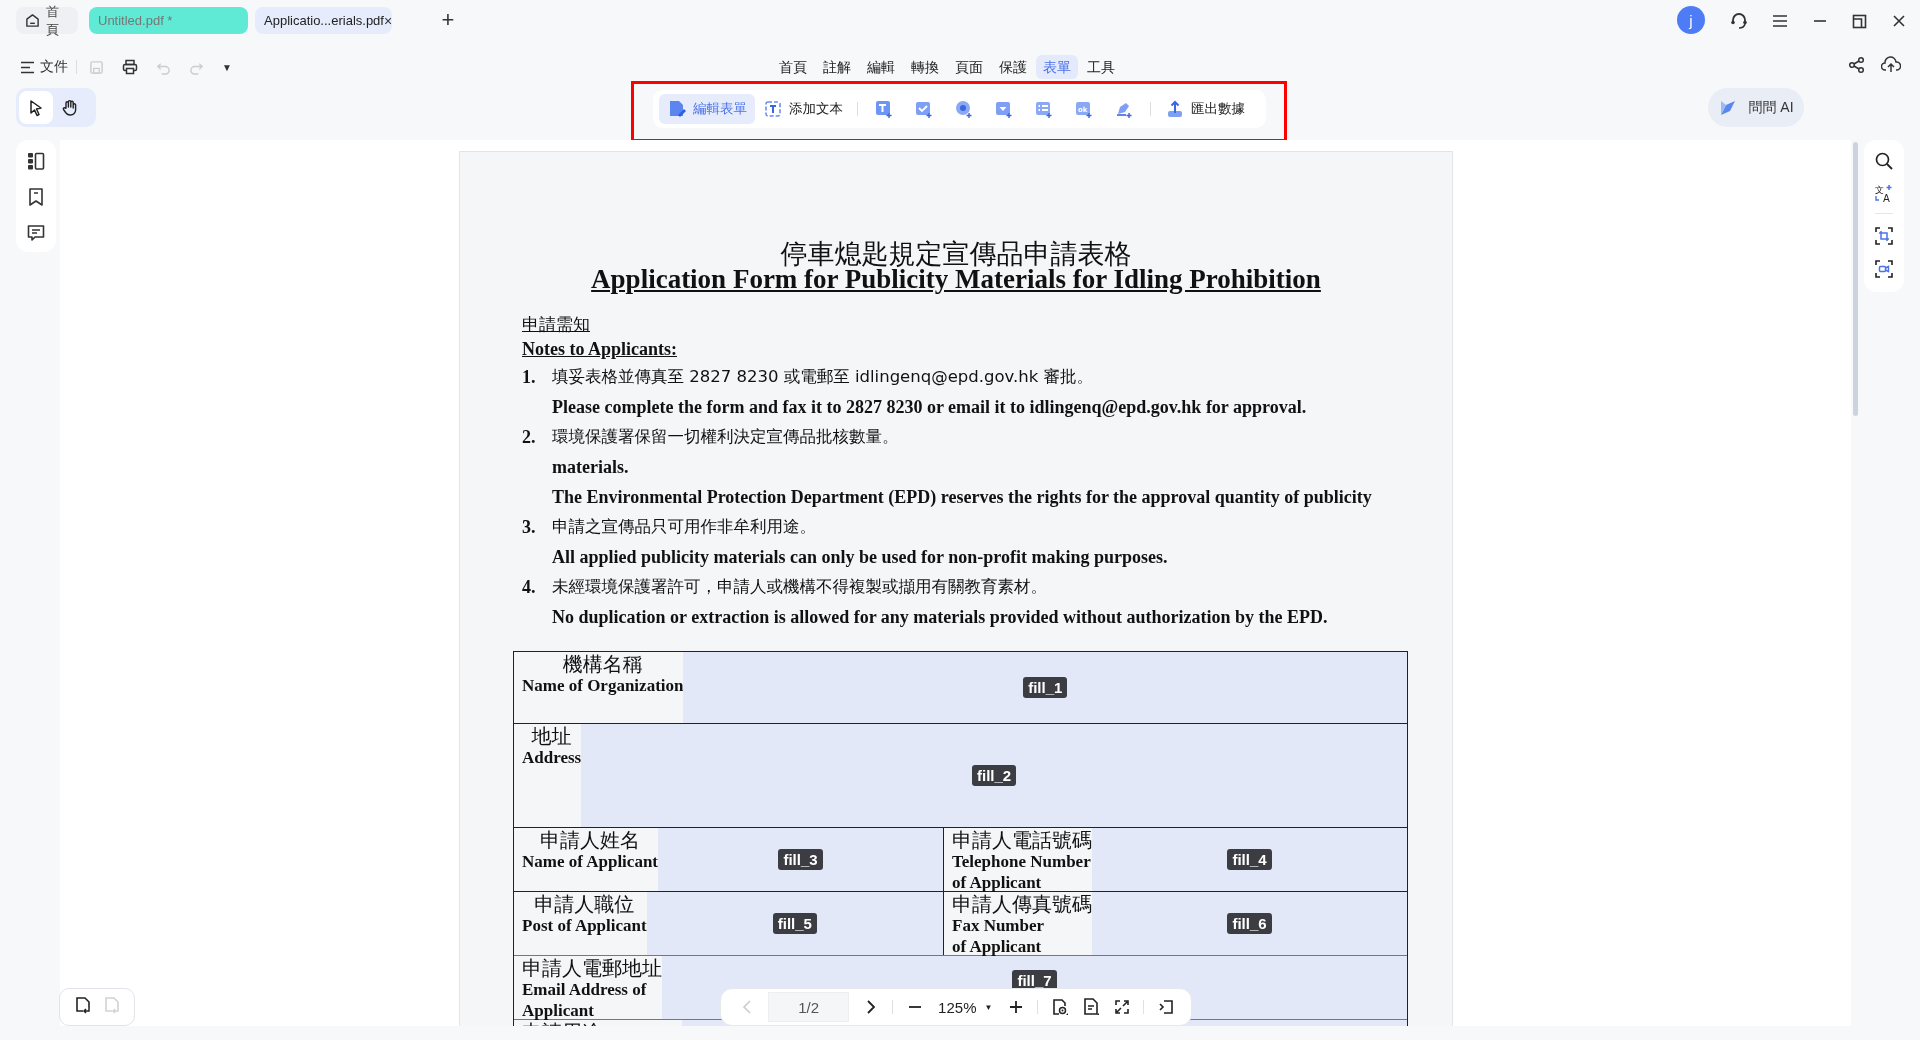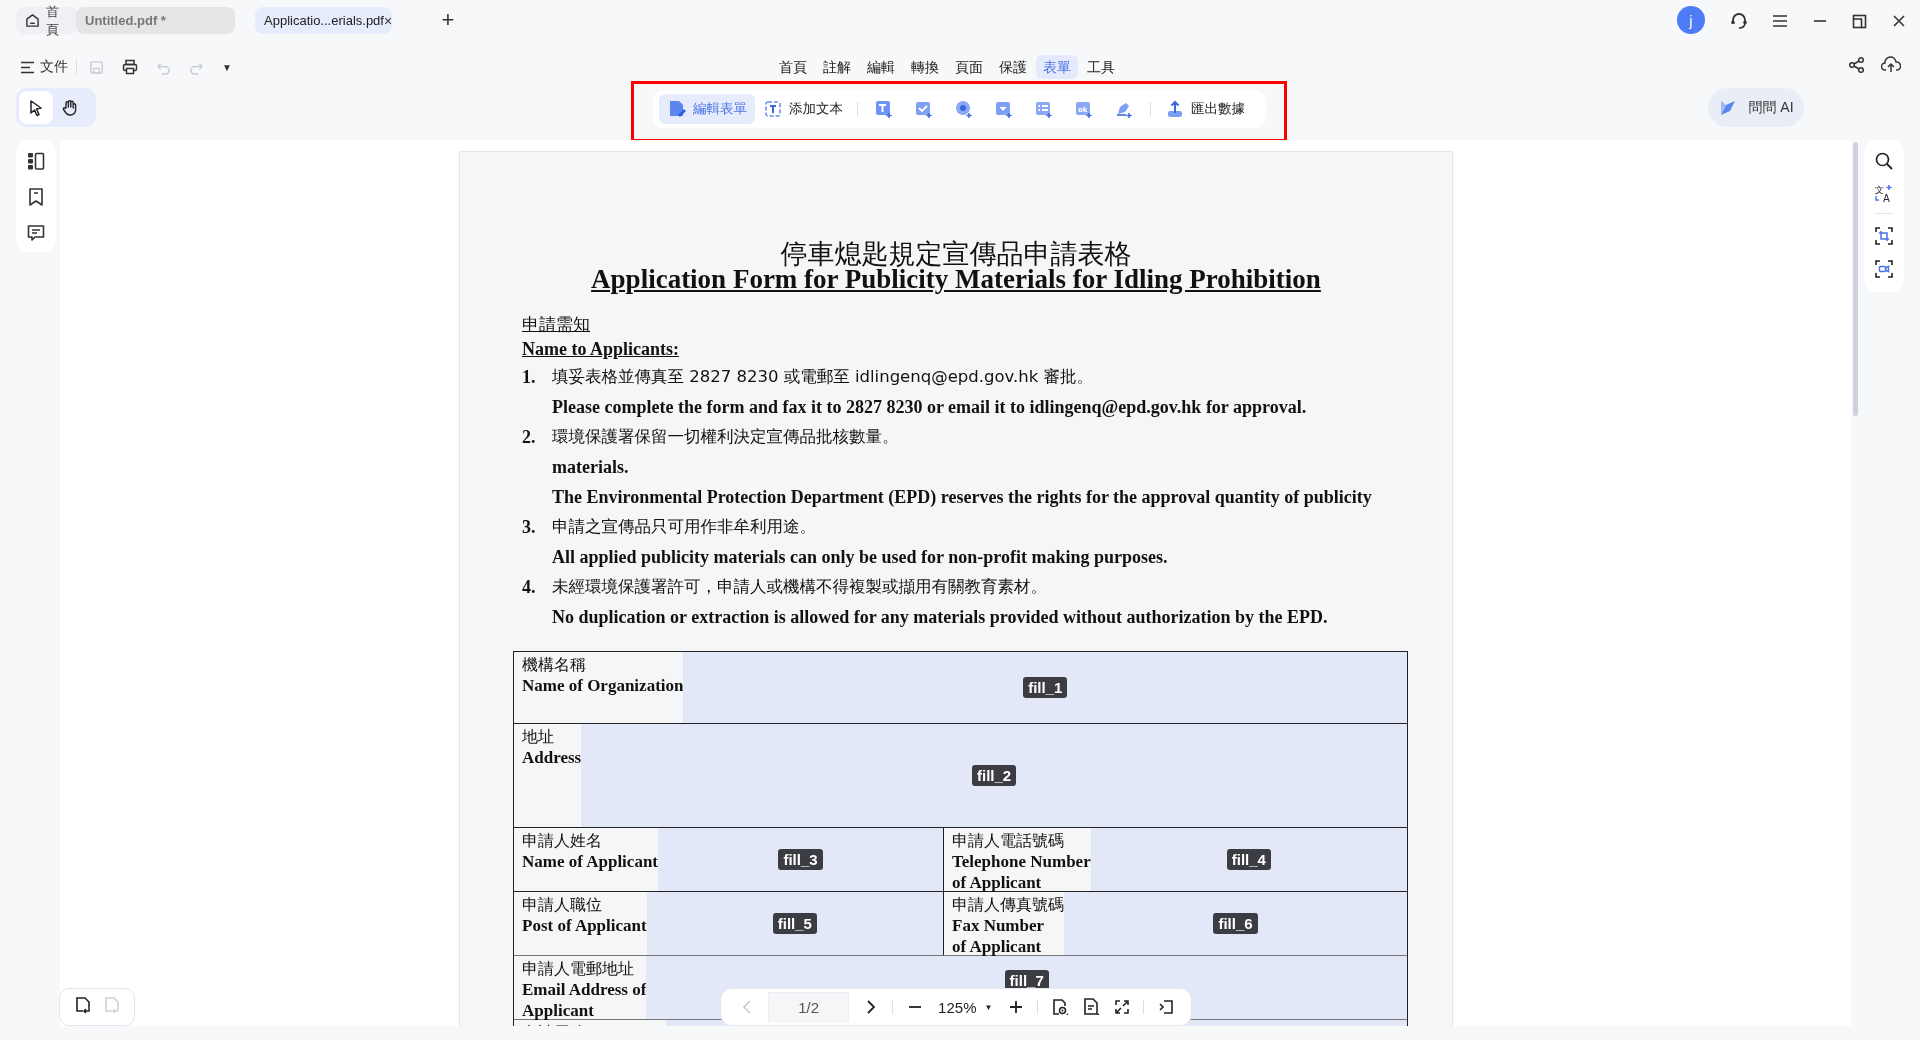--- a/index.html
+++ b/index.html
@@ -1,20 +1,20 @@
 <!DOCTYPE html>
 <html><head>
 <meta charset="utf-8">
 <style>
   * { box-sizing: border-box; margin: 0; padding: 0; }
   html, body { width: 1920px; height: 1040px; overflow: hidden; background: #f7f8fa; font-family: "Liberation Sans", "DejaVu Sans", sans-serif; color: #222; }
   
   .tab { position: absolute; top: 7px; height: 27px; border-radius: 8px; display: flex; align-items: center; font-size: 13px; padding: 0 9px; }
   .tab-home { left: 16px; width: 62px; background: #eef0f3; color: #444; }
-  .tab-untitled { left: 76px; width: 159px; background: #e5e5e5; color: #777; font-weight: bold; }
+  .tab-untitled { left: 89px; width: 159px; background: #5eead4; color: #777; }
   .tab-active { left: 255px; width: 137px; background: #e6ecfb; color: #222; }
   .tab .ico { width: 16px; margin-right: 6px; display: inline-flex; }
   .tab .close { margin-left: auto; font-size: 14px; color: #333; }
   .plus-tab { position: absolute; left: 436px; top: 8px; font-size: 22px; color: #333; width: 24px; text-align: center; line-height: 24px; }
   .win-ctrl { position: absolute; top: 8px; height: 26px; width: 26px; display: flex; align-items: center; justify-content: center; color: #333; font-size: 18px; }
   .avatar { left: 1677px; width: 28px; height: 28px; top: 6px; border-radius: 50%; background: #4d7cf6; color: #fff; font-size: 15px; }
   
   .menu-left { position: absolute; left: 20px; top: 56px; display: flex; align-items: center; gap: 0; font-size: 14px; }
   .menu-left .it { display: inline-flex; align-items: center; justify-content: flex-start; height: 22px; margin-right: 18px; color: #333; }
   .menu-left .dis { color: #c9ccd2; }
@@ -54,21 +54,21 @@
   .note .num { position: absolute; left: 0; font-weight: bold; }
   .note .cn { font-family: "DejaVu Sans", sans-serif; font-size: 16.5px; height: 30px; line-height: 30px; }
   .note .en { font-weight: bold; line-height: 30px; }
   .note .num { line-height: 30px; }
   
   .form { position: absolute; left: 53px; top: 499px; width: 895px; border: 1.5px solid #222; border-bottom: none; }
   .row { position: relative; border-bottom: 1.5px solid #222; display: flex; }
   .row.grey { border-bottom-color: #777; }
   .cell { position: relative; display: flex; }
   .lbl { padding: 2px 0 0 8px; font-size: 17px; line-height: 21px; white-space: nowrap; }
-  .lbl .cn { font-family: "DejaVu Sans", sans-serif; font-size: 16px; font-weight: normal; }
+  .lbl .cn { font-family: "DejaVu Sans", sans-serif; font-size: 20px; font-weight: normal; text-align: center; }
   .lbl .en { font-weight: bold; }
   .field { position: relative; flex: 1; background: #e2e8f8; display: flex; align-items: center; justify-content: center; }
   .tag { background: #3b3d42; color: #fff; font-family: "Liberation Sans", sans-serif; font-size: 15px; font-weight: bold; padding: 2px 5px; border-radius: 3px; }
   .vdiv { border-left: 1.5px solid #222; }
   
   .bottom-left { position: absolute; left: 59px; top: 988px; width: 76px; height: 38px; background: #fff; border: 1px solid #e2e4e9; border-radius: 10px; display: flex; align-items: center; justify-content: space-around; padding: 0 8px; }
   .pager { position: absolute; left: 720px; top: 988px; width: 472px; height: 38px; background: #fff; border: 1px solid #e6e8ec; border-radius: 12px; display: flex; align-items: center; padding: 0 10px; font-size: 15px; color: #222; }
   .pager .pi { width: 32px; height: 28px; display: flex; align-items: center; justify-content: center; }
   .pager .pagebox { width: 84px; height: 30px; background: #f5f6f8; border: 1px solid #eceef1; border-radius: 0; display: flex; align-items: center; justify-content: center; color: #555; margin: 0 6px; }
   .pager .sep { width: 1px; height: 14px; background: #e0e0e0; margin: 0 6px; }
@@ -314,21 +314,21 @@
   </div>
 </div>
 
 <div class="doc-area">
   <div class="page">
     <div class="title-cn">停車熄匙規定宣傳品申請表格</div>
     <div class="title-en">Application Form for Publicity Materials for Idling Prohibition</div>
 
     <div class="notes">
       <div class="h-cn">申請需知</div>
-      <div class="h-en">Name to Applicants:</div>
+      <div class="h-en">Notes to Applicants:</div>
       <div class="note">
         <span class="num">1.</span>
         <div class="cn">填妥表格並傳真至  2827  8230  或電郵至 idlingenq@epd.gov.hk  審批。</div>
         <div class="en">Please complete the form and fax it to 2827 8230 or email it to idlingenq@epd.gov.hk for approval.</div>
       </div>
       <div class="note">
         <span class="num">2.</span>
         <div class="cn">環境保護署保留一切權利決定宣傳品批核數量。</div>
         <div class="en">materials.</div>
         <div class="en">The Environmental Protection Department (EPD) reserves the rights for the approval quantity of publicity</div>

